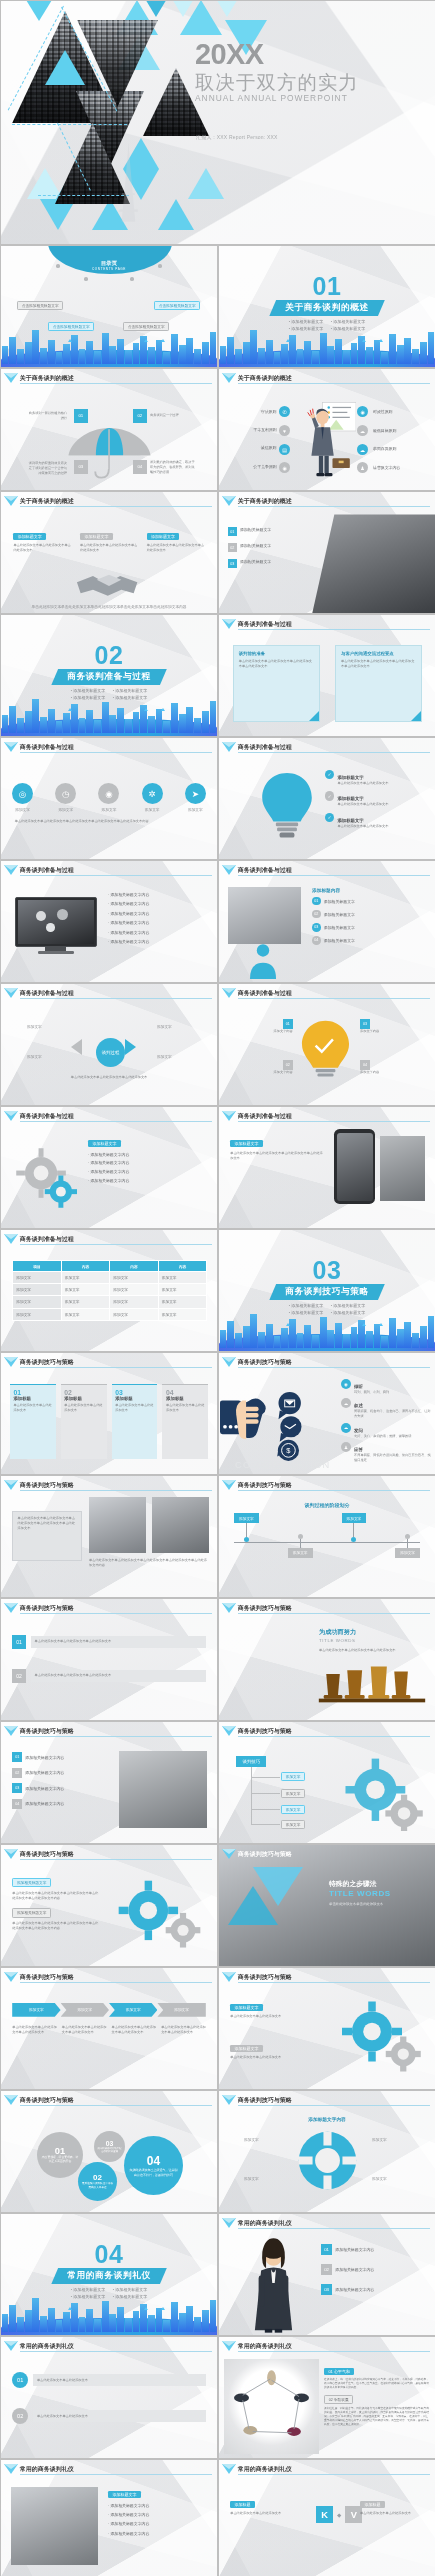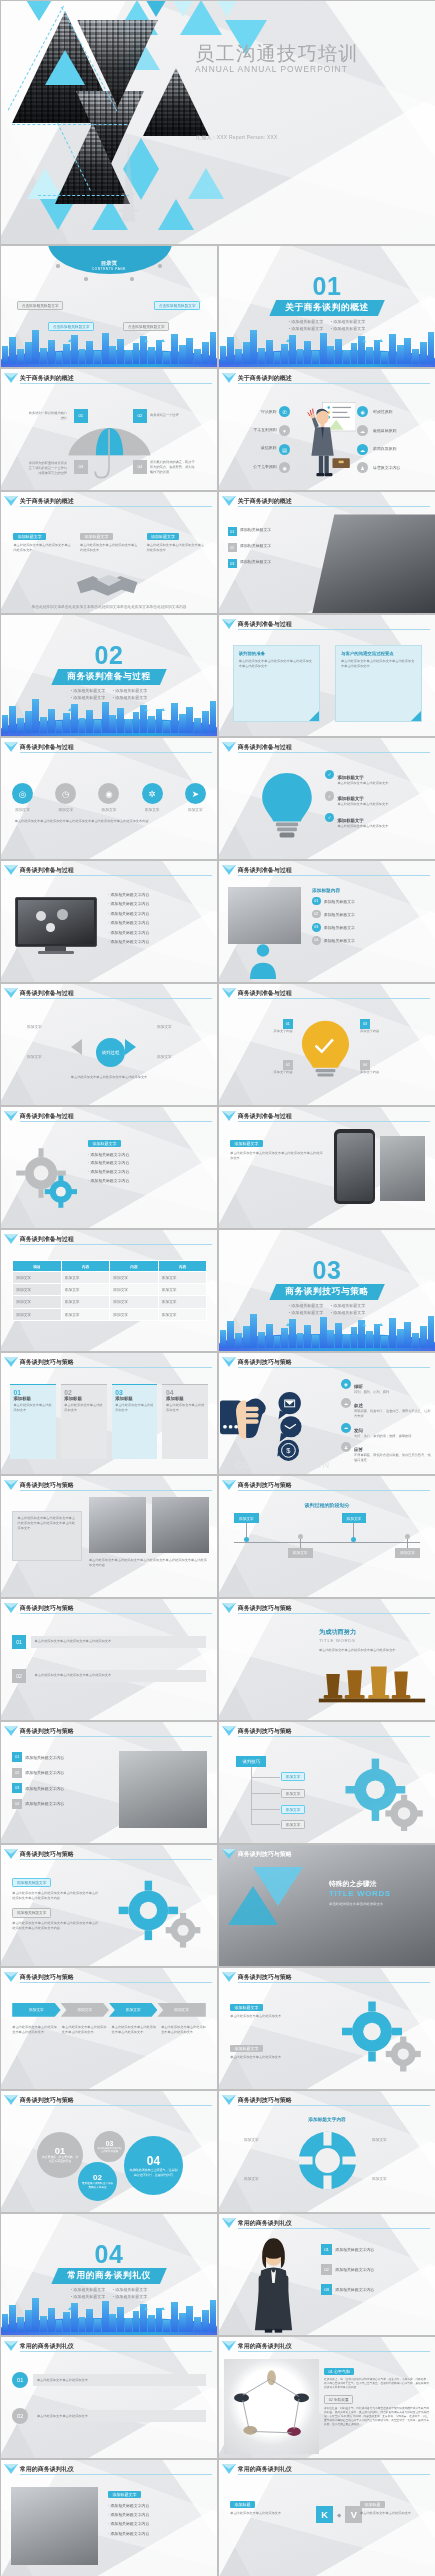--- a/index.html
+++ b/index.html
@@ -147,21 +147,22 @@
   <div style="position:absolute;left:56px;top:122px;width:0;height:75px;border-left:0.6px dashed #6ecdf0;transform:rotate(-26deg);transform-origin:top;"></div>
   <div style="position:absolute;left:37px;top:194px;width:91px;height:0;border-top:0.6px dashed #6ecdf0;"></div>
 
   <svg style="position:absolute;left:113px;top:141px;width:29px;height:81px;opacity:.3" viewBox="0 0 46 130">
     <polygon points="23,0 26,40 34,128 12,128 20,40" fill="#cfd2d6"></polygon>
     <rect x="8" y="108" width="30" height="4" fill="#cfd2d6"></rect>
     <rect x="13" y="82" width="20" height="3" fill="#cfd2d6"></rect>
   </svg>
 
   <div class="cover-title">
-    <div class="cover-cn">员工沟通技巧培训</div>
+    <div class="cover-year">20XX</div>
+    <div class="cover-cn">取决于双方的实力</div>
     <div class="cover-en">ANNUAL ANNUAL POWERPOINT</div>
   </div>
   <div class="cover-rep">汇报人：XXX  Report Person: XXX</div>
 </div>
 
 <div class="grid">
 
   <div class="cell">
     <div class="slide">
       <div class="poly"></div>

